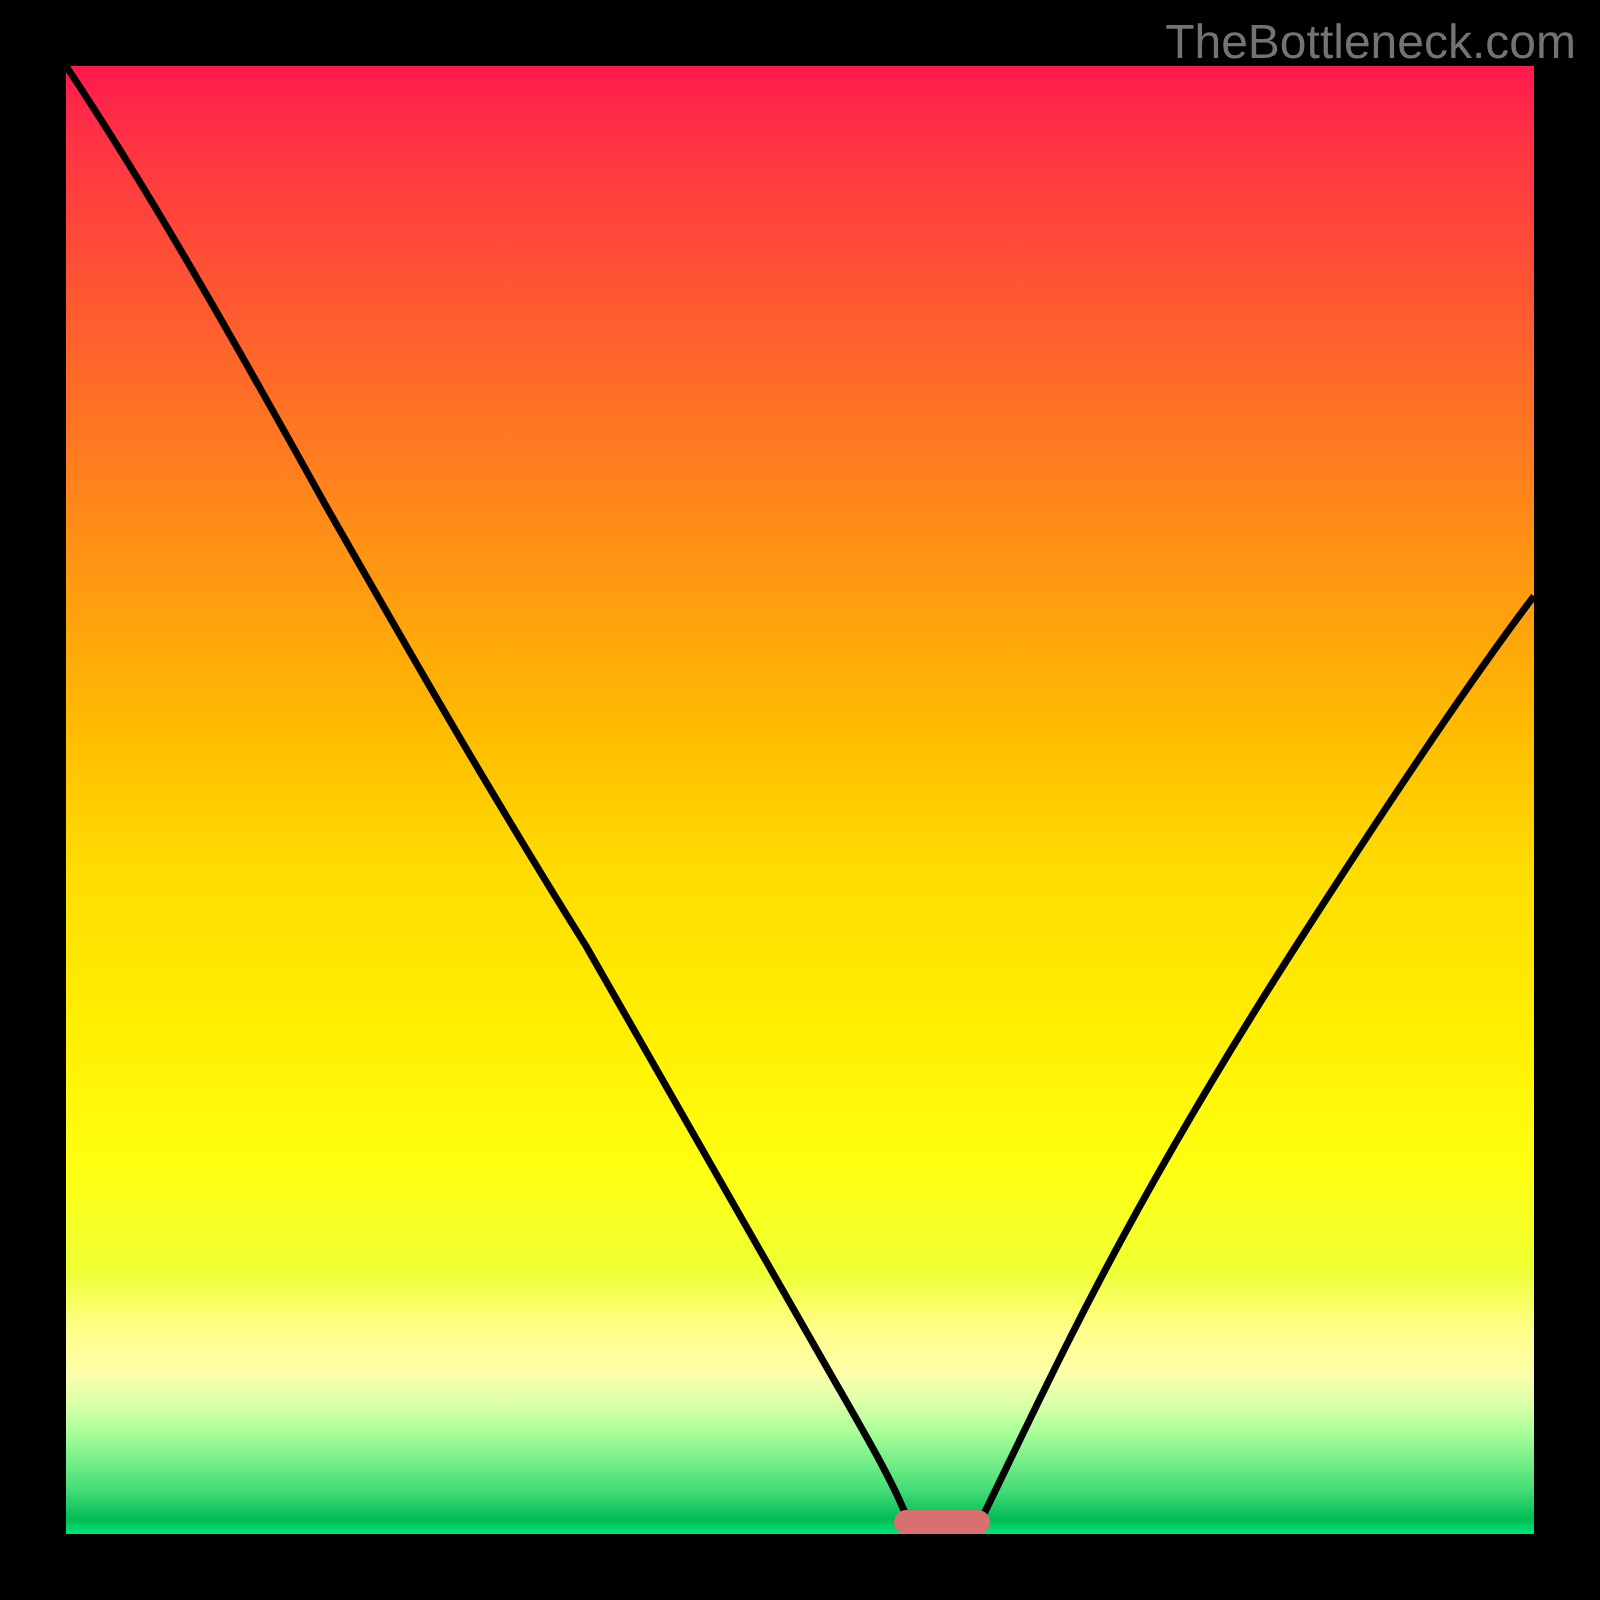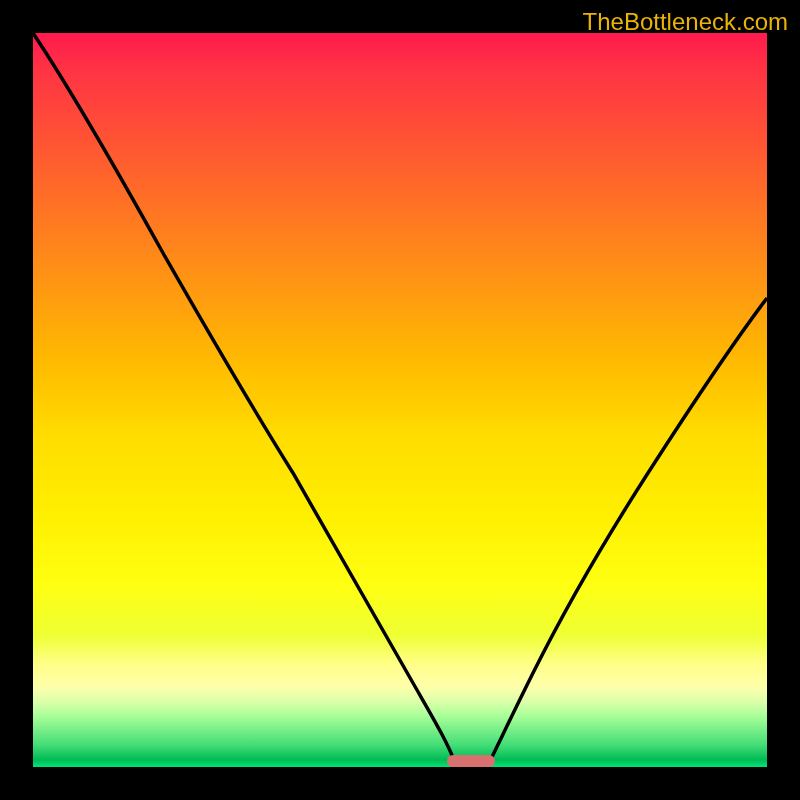--- a/index.html
+++ b/index.html
@@ -18,21 +18,21 @@
       position: absolute;
       top: 0;
       left: 0;
       width: 800px;
       height: 800px;
     }
     .watermark {
       position: absolute;
       top: 8px;
       right: 12px;
-      color: #eab308;
+      color: #737373;
       font-size: 24px;
       font-weight: 500;
       z-index: 10;
     }
     .plot-area {
       position: absolute;
       top: 33px;
       left: 33px;
       width: 734px;
       height: 734px;

